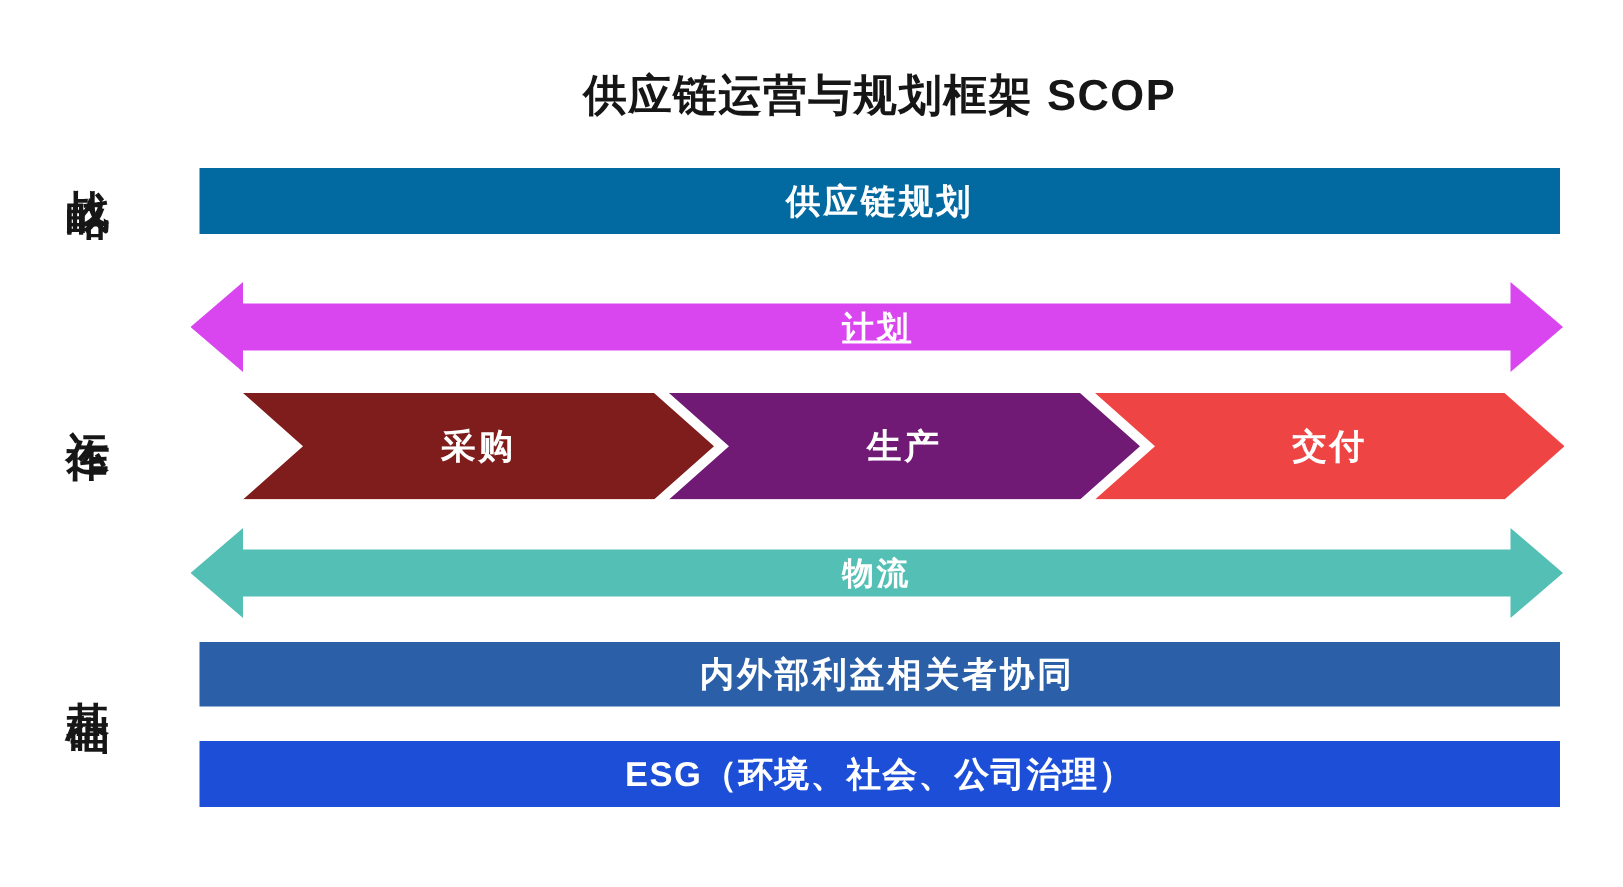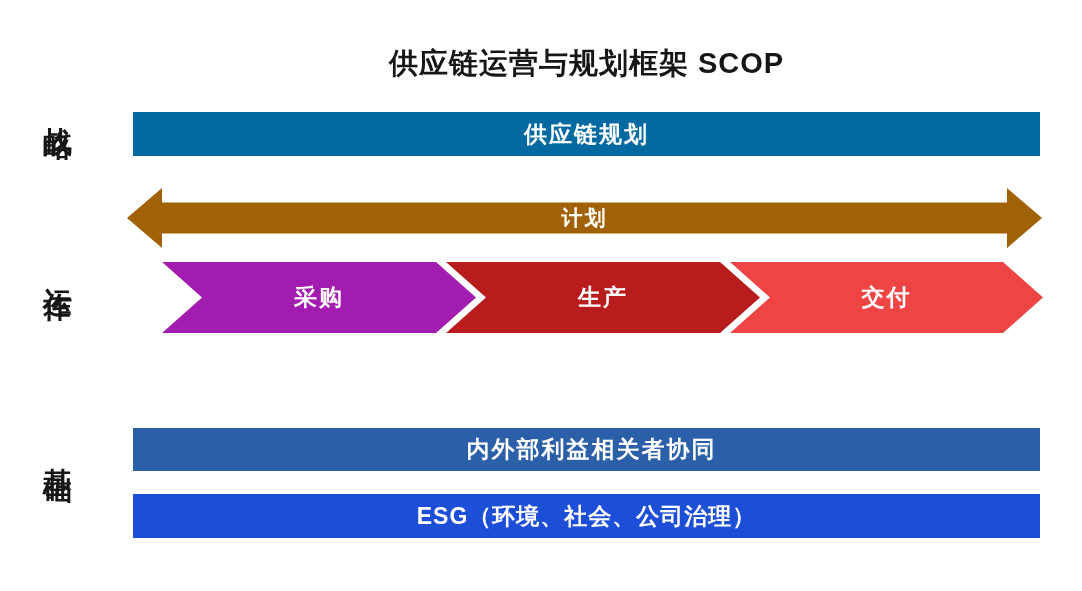--- a/index.html
+++ b/index.html
@@ -72,27 +72,28 @@
   <div class="title">供应链运营与规划框架 SCOP</div>
 
   <div class="row-label strategy">战略</div>
   <div class="row-label operation">运作</div>
   <div class="row-label foundation">基础</div>
 
   <div class="column">
 
     <div class="bar planning" style="background: #0369a1;">供应链规划</div>
 
-    <div class="dbl-arrow plan" style="background: #a16207;">计划</div>
+    <div class="dbl-arrow plan" style="background: #d946ef; text-decoration: underline;">计划</div>
 
     <div class="chevron-band">
-      <div class="chevron c0" style="background: #a21caf;">采购</div>
-      <div class="chevron c1" style="background: #b91c1c;">生产</div>
+      <div class="chevron c0" style="background: #7f1d1d;">采购</div>
+      <div class="chevron c1" style="background: #701a75;">生产</div>
       <div class="chevron c2" style="background: #ef4444;">交付</div>
     </div>
 
+    <div class="dbl-arrow logistics" style="background: rgb(84, 191, 180);">物流</div>
 
     <div class="bar stakeholder" style="background: rgb(43, 96, 169);">内外部利益相关者协同</div>
 
     <div class="bar esg" style="background: #1d4ed8;">ESG（环境、社会、公司治理）</div>
 
   </div>
 </div>
 
 </body></html>

